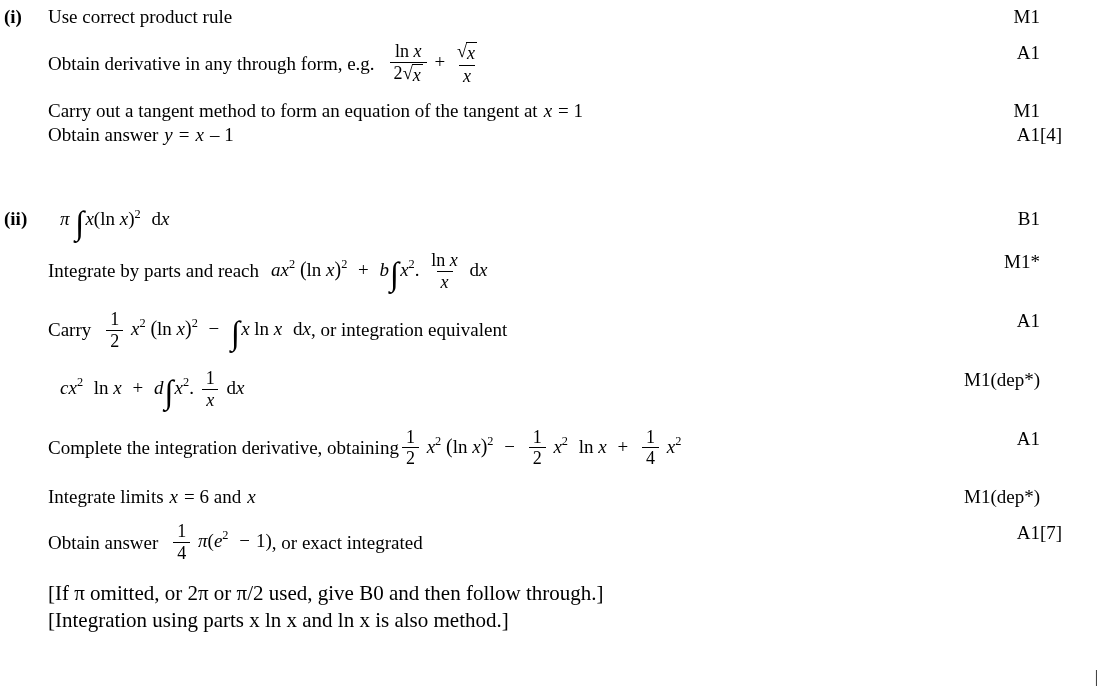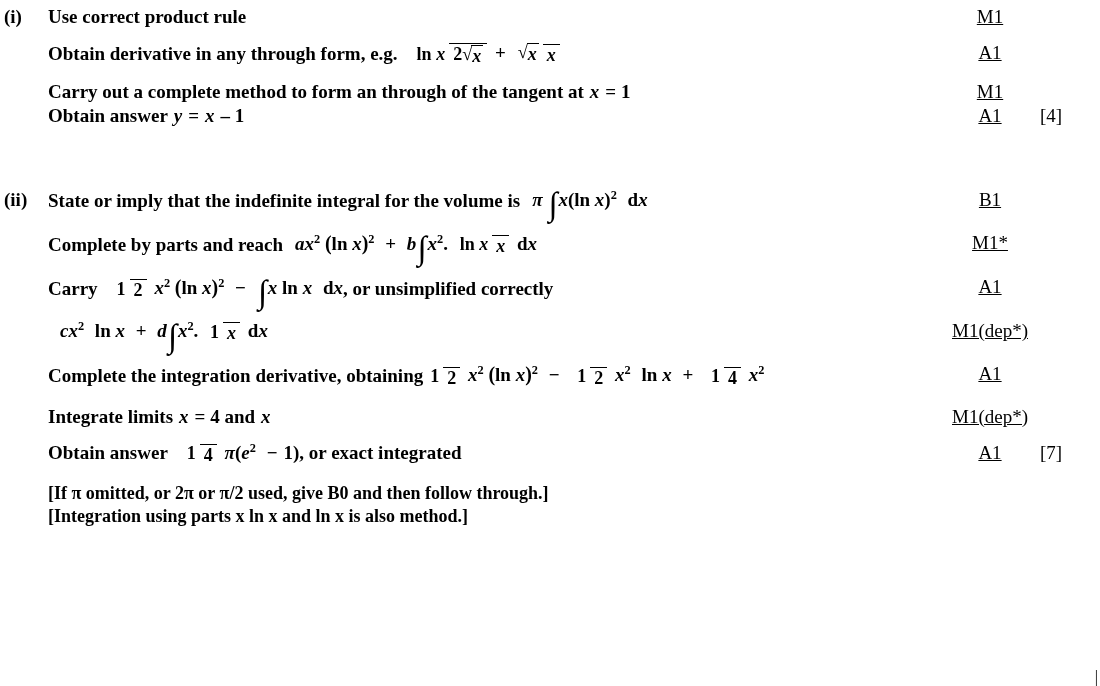--- a/index.html
+++ b/index.html
@@ -34,51 +34,49 @@
     padding-left: 4px;
     box-sizing: border-box;
     text-align: left;
     font-size: 19px;
   }
   .body-col {
     flex: 1 1 auto;
     padding-left: 10px;
     box-sizing: border-box;
     min-height: 1px;
-    font-weight: bold;
   }
   .mark-col {
     width: 110px;
     flex: 0 0 110px;
-    text-align: center;
+    text-align: right;
     padding-left: 10px;
     box-sizing: border-box;
     font-size: 19px;
-    text-decoration: underline;
   }
   .total-col {
     width: 60px;
     flex: 0 0 60px;
     text-align: left;
     box-sizing: border-box;
     font-size: 19px;
   }
   .line {
     display: flex;
     align-items: center;
   }
   .txt {
     white-space: nowrap;
   }
   i.mv { font-style: italic; }
 
   
   .frac {
     display: inline-flex;
-    flex-direction: row;
+    flex-direction: column;
     align-items: center;
     vertical-align: middle;
     margin: 0 3px;
     font-size: 0.95em;
     line-height: 1.05;
   }
   .frac .num {
     padding: 0 4px 1px 4px;
   }
   .frac .den {
@@ -120,21 +118,21 @@
   .sp { display: inline-block; width: 6px; }
   .sp2 { display: inline-block; width: 12px; }
 
   
   .gap-2 { height: 2px; }
   .gap-6 { height: 6px; }
   .gap-14 { height: 14px; }
   .gap-18 { height: 18px; }
 
   .notes {
-    font-size: 18px;
+    font-size: 21px;
     white-space: nowrap;
   }
   .right-edge-mark {
     position: absolute;
     right: 2px;
     bottom: 0px;
     font-size: 16px;
     color: #000;
   }
 </style>
@@ -186,21 +184,21 @@
     <div class="mark-col">A1</div>
     <div class="total-col"></div>
   </div>
 
   <div class="gap-14"></div>
 
   <div class="row">
     <div class="part-label"></div>
     <div class="body-col">
       <div class="line">
-        <span class="txt">Carry out a complete method to form an through of the tangent at</span>
+        <span class="txt">Carry out a tangent method to form an equation of the tangent at</span>
         <span class="sp"></span>
         <i class="mv">x</i>
         <span class="sp"></span>
         <span>= 1</span>
       </div>
     </div>
     <div class="mark-col">M1</div>
     <div class="total-col"></div>
   </div>
 
@@ -224,40 +222,39 @@
     <div class="mark-col">A1</div>
     <div class="total-col">[4]</div>
   </div>
 
   <div style="height:62px;"></div>
 
   <div class="row">
     <div class="part-label">(ii)</div>
     <div class="body-col">
       <div class="line">
-        <span class="txt">State or imply that the indefinite integral for the volume is</span>
         <span class="sp2"></span>
         <span class="math">
           <i class="mv">π</i>
           <span class="intsym">∫</span><i class="mv">x</i><span>(</span><span>ln</span> <i class="mv">x</i><span>)</span><sup class="exp">2</sup>
           <span class="sp"></span><span>d<i class="mv">x</i></span>
         </span>
       </div>
     </div>
     <div class="mark-col">B1</div>
     <div class="total-col"></div>
   </div>
 
   <div class="gap-18"></div>
 
   <div class="row">
     <div class="part-label"></div>
     <div class="body-col">
       <div class="line">
-        <span class="txt">Complete by parts and reach</span>
+        <span class="txt">Integrate by parts and reach</span>
         <span class="sp2"></span>
         <span class="math">
           <i class="mv">a</i><i class="mv">x</i><sup class="exp">2</sup>
           <span class="big-paren">(</span><span>ln</span> <i class="mv">x</i><span class="big-paren">)</span><sup class="exp">2</sup>
           <span class="sp"></span><span>+</span><span class="sp"></span>
           <i class="mv">b</i><span class="intsym">∫</span><i class="mv">x</i><sup class="exp">2</sup><span>.</span>
           <span class="frac">
             <span class="num"><span>ln</span> <i class="mv">x</i></span>
             <span class="den"><i class="mv">x</i></span>
           </span>
@@ -281,21 +278,21 @@
           <span class="frac">
             <span class="num">1</span>
             <span class="den">2</span>
           </span>
           <i class="mv">x</i><sup class="exp">2</sup>
           <span class="big-paren">(</span><span>ln</span> <i class="mv">x</i><span class="big-paren">)</span><sup class="exp">2</sup>
           <span class="sp"></span><span>−</span><span class="sp"></span>
           <span class="intsym">∫</span><i class="mv">x</i> <span>ln</span> <i class="mv">x</i>
           <span class="sp"></span><span>d<i class="mv">x</i></span>
         </span>
-        <span class="txt">, or unsimplified correctly</span>
+        <span class="txt">, or integration equivalent</span>
       </div>
     </div>
     <div class="mark-col">A1</div>
     <div class="total-col"></div>
   </div>
 
   <div class="gap-18"></div>
 
   <div class="row">
     <div class="part-label"></div>
@@ -356,21 +353,21 @@
   <div class="gap-18"></div>
 
   <div class="row">
     <div class="part-label"></div>
     <div class="body-col">
       <div class="line">
         <span class="txt">Integrate limits</span>
         <span class="sp"></span>
         <i class="mv">x</i>
         <span class="sp"></span>
-        <span class="txt">= 4 and</span>
+        <span class="txt">= 6 and</span>
         <span class="sp"></span>
         <i class="mv">x</i>
         <span class="sp"></span>
       </div>
     </div>
     <div class="mark-col">M1(dep*)</div>
     <div class="total-col"></div>
   </div>
 
   <div class="gap-14"></div>

